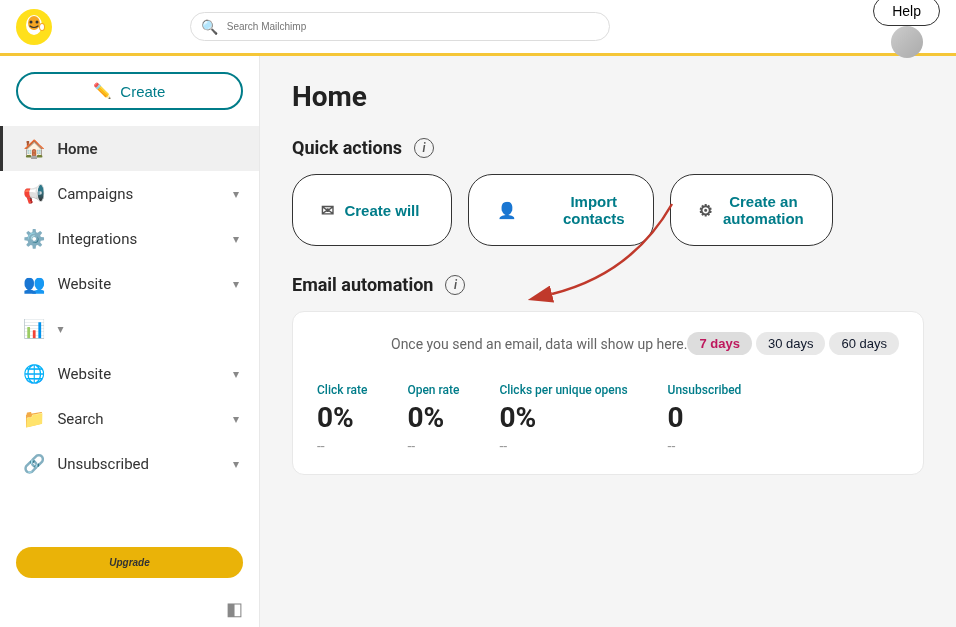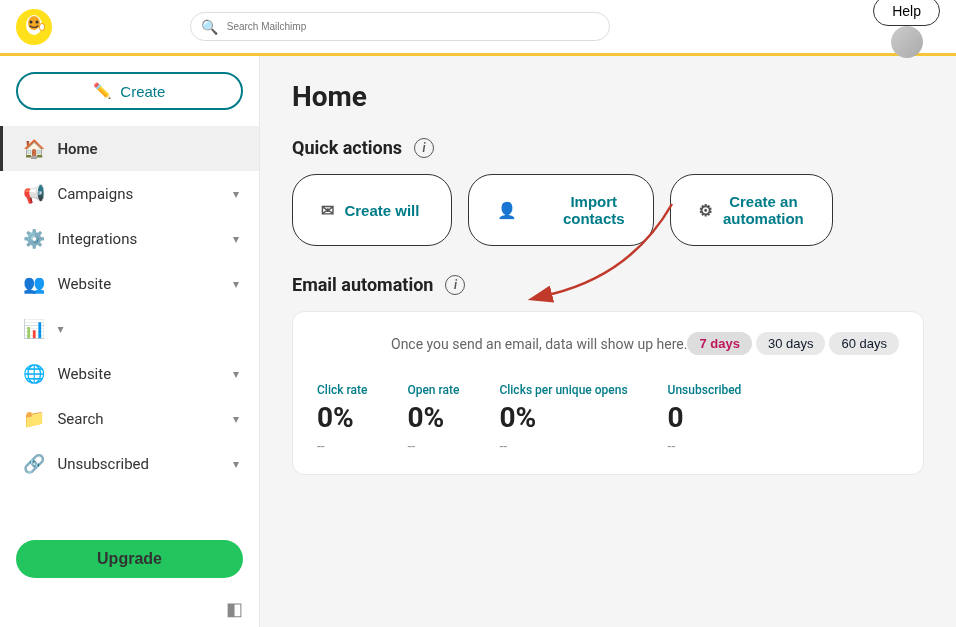--- a/index.html
+++ b/index.html
@@ -128,28 +128,29 @@
     }
     .nav-item .nav-label { flex: 1; }
     .nav-item .chevron { color: #888; font-size: 12px; }
     .nav-icon { font-size: 18px; color: #555; }
 
     .sidebar-bottom {
       padding: 12px 16px;
     }
     .upgrade-btn {
       width: 100%;
-      background: #22c55e;
+      background: #eab308;
       color: #333;
       border: none;
       border-radius: 24px;
       padding: 10px;
-      font-size: 16px;
+      font-size: 10px;
       font-weight: 600;
       cursor: pointer;
+      font-style: italic;
     }
     .sidebar-footer-icon {
       display: flex;
       justify-content: flex-end;
       padding: 8px 16px;
     }
 
     
     .main-content {
       flex: 1;

